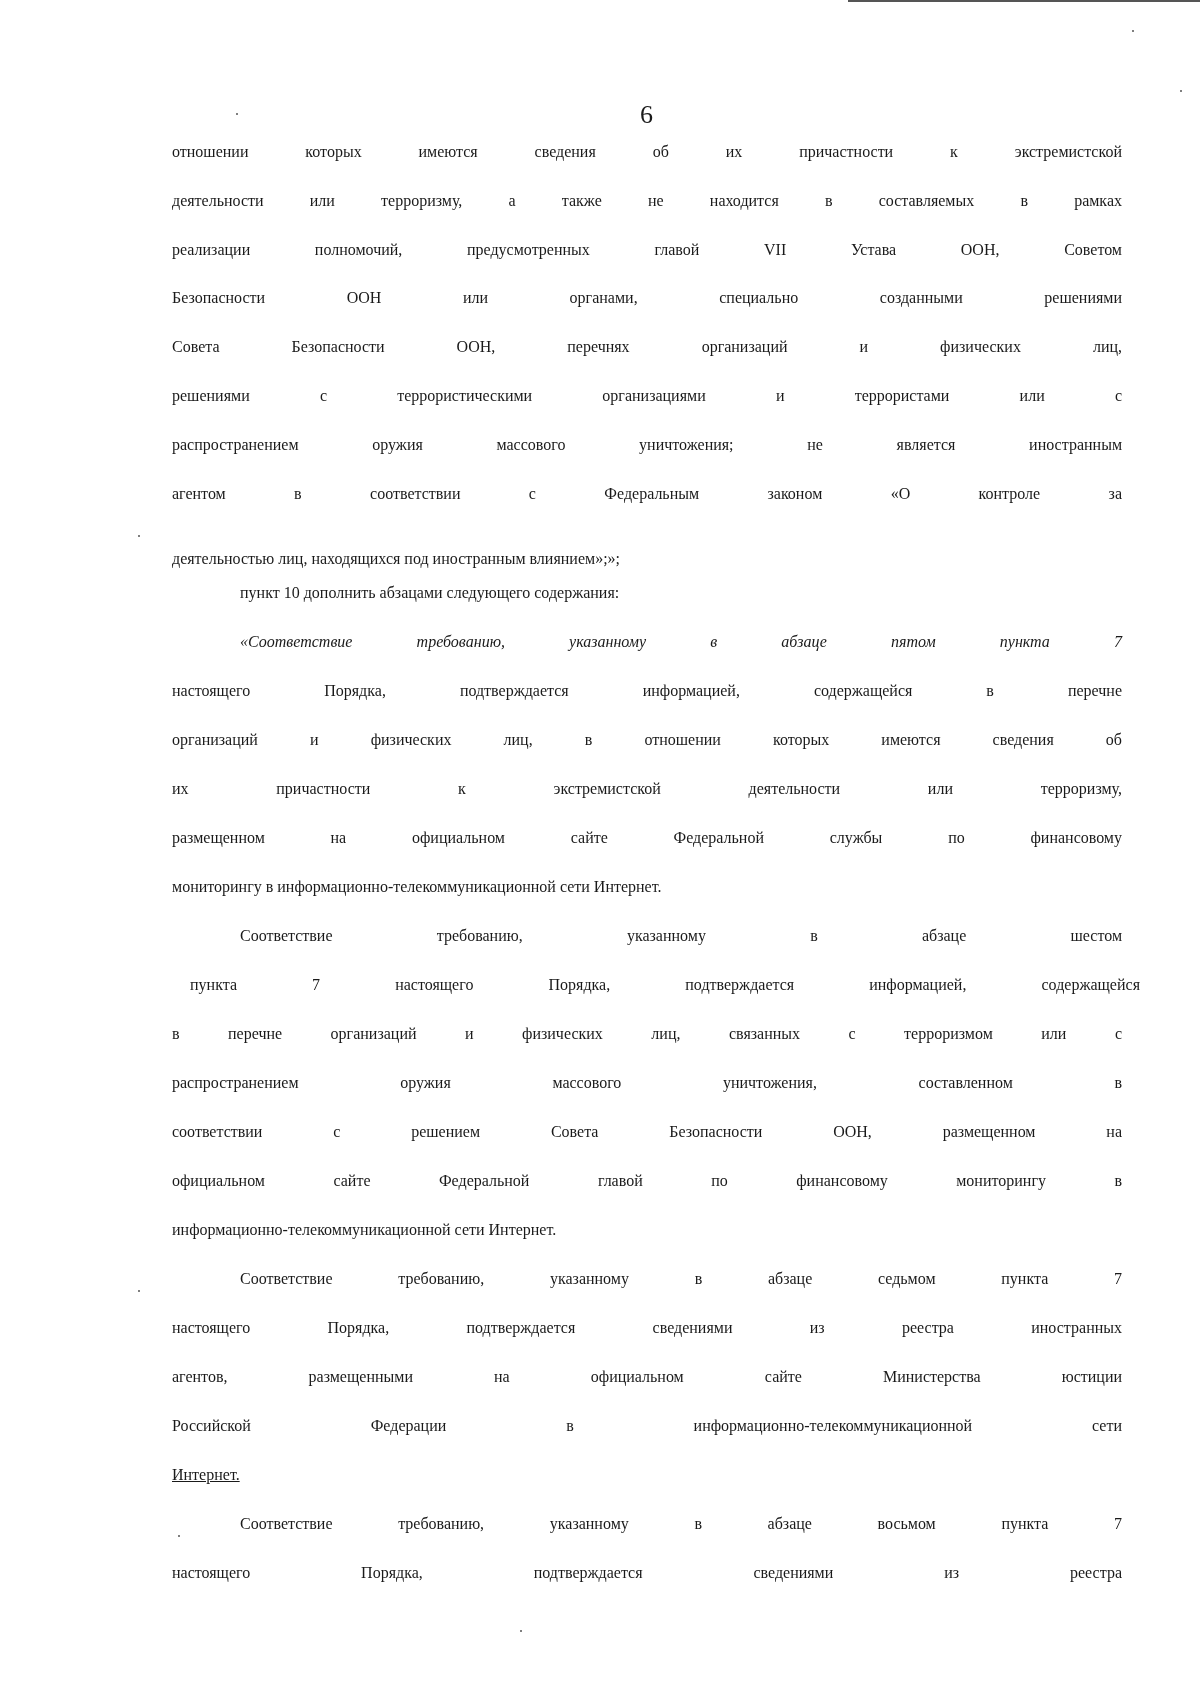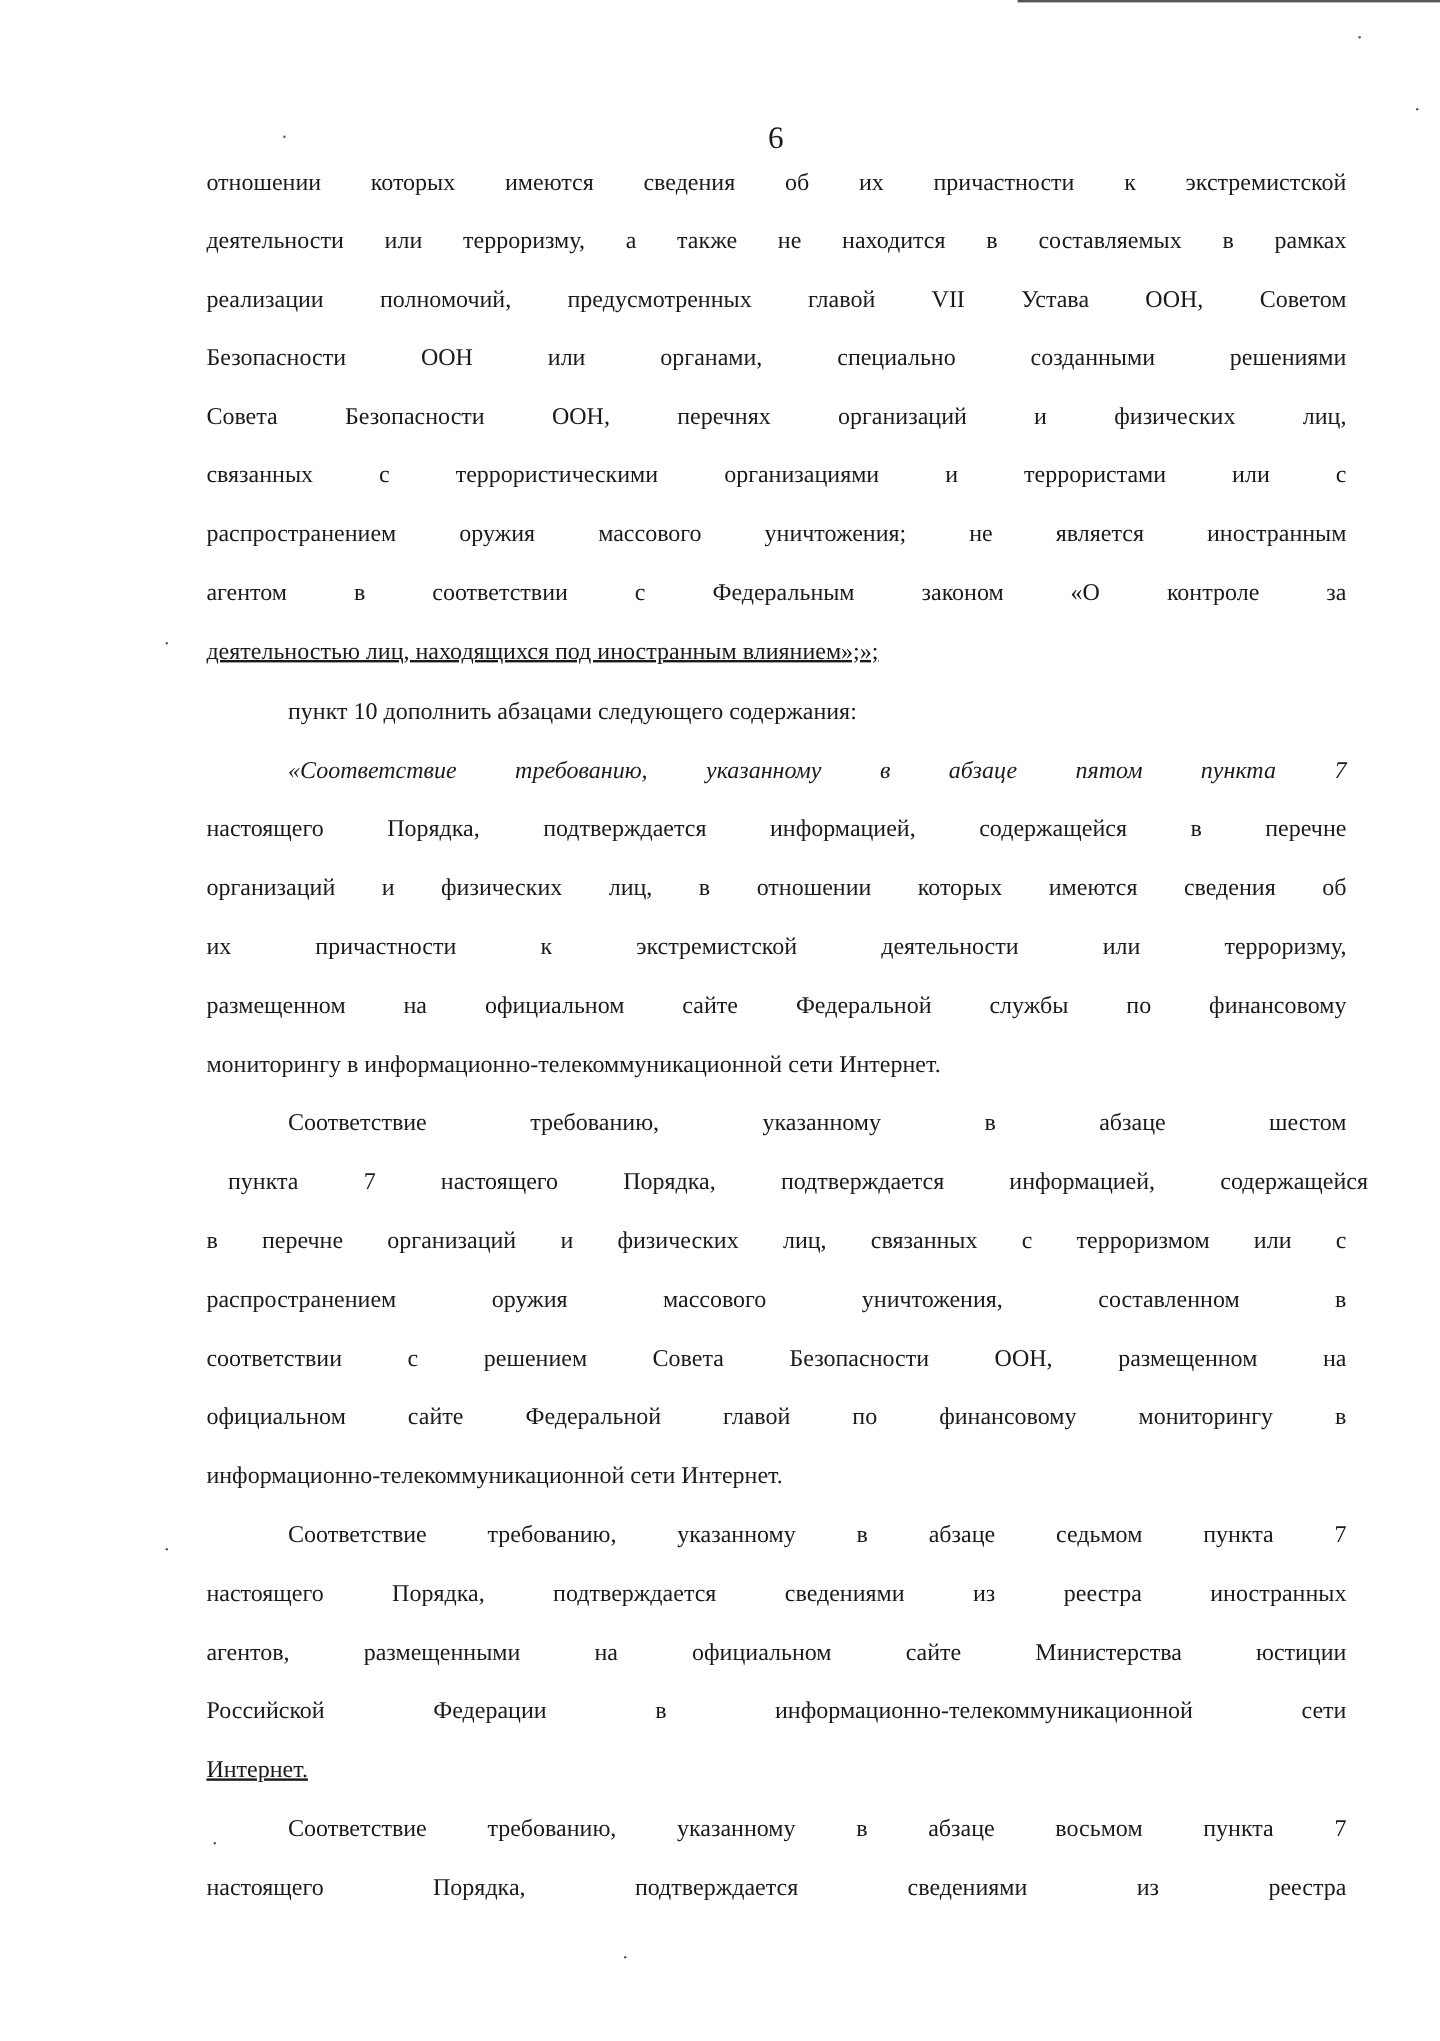--- a/index.html
+++ b/index.html
@@ -16,21 +16,21 @@
     background: #555;
   }
   .page-number {
     position: absolute; left: 640px; top: 100px;
     font-size: 26px;
   }
   .line {
     position: absolute;
     left: 172px;
     width: 950px;
-    font-size: 20px;
+    font-size: 16px;
     line-height: 32px;
     white-space: nowrap;
   }
   .line.indent { left: 240px; width: 882px; }
   .line.justify {
     text-align: justify;
     text-align-last: justify;
   }
   .speck {
     position: absolute; width: 2px; height: 2px; background: #555; border-radius: 1px;
@@ -42,24 +42,24 @@
 <div class="top-rule"></div>
 
 <div class="page-number">6</div>
 
 <div id="doc-body">
     <div class="line justify" style="top: 136px;">отношении которых имеются сведения об их причастности к экстремистской</div>
     <div class="line justify" style="top: 185px;">деятельности или терроризму, а также не находится в составляемых в рамках</div>
     <div class="line justify" style="top: 234px;">реализации полномочий, предусмотренных главой VII Устава ООН, Советом</div>
     <div class="line justify" style="top: 282px;">Безопасности ООН или органами, специально созданными решениями</div>
     <div class="line justify" style="top: 331px;">Совета Безопасности ООН, перечнях организаций и физических лиц,</div>
-    <div class="line justify" style="top: 380px;">связанных с террористическими организациями и террористами или с</div>
+    <div class="line justify" style="top: 380px;">решениями с террористическими организациями и террористами или с</div>
     <div class="line justify" style="top: 429px;">распространением оружия массового уничтожения; не является иностранным</div>
     <div class="line justify" style="top: 478px;">агентом в соответствии с Федеральным законом «О контроле за</div>
-    <div class="line" style="top: 527px; text-decoration: underline;">деятельностью лиц, находящихся под иностранным влиянием»;»;</div>
+    <div class="line" style="top: 543px;">деятельностью лиц, находящихся под иностранным влиянием»;»;</div>
     <div class="line indent" style="top: 577px;">пункт 10 дополнить абзацами следующего содержания:</div>
     <div class="line indent justify" style="top: 626px; font-style: italic;">«Соответствие требованию, указанному в абзаце пятом пункта 7</div>
     <div class="line justify" style="top: 675px;">настоящего Порядка, подтверждается информацией, содержащейся в перечне</div>
     <div class="line justify" style="top: 724px;">организаций и физических лиц, в отношении которых имеются сведения об</div>
     <div class="line justify" style="top: 773px;">их причастности к экстремистской деятельности или терроризму,</div>
     <div class="line justify" style="top: 822px;">размещенном на официальном сайте Федеральной службы по финансовому</div>
     <div class="line" style="top: 871px;">мониторингу в информационно-телекоммуникационной сети Интернет.</div>
     <div class="line indent justify" style="top: 920px;">Соответствие требованию, указанному в абзаце шестом</div>
     <div class="line justify" style="top: 969px; margin-left: 18px;">пункта 7 настоящего Порядка, подтверждается информацией, содержащейся</div>
     <div class="line justify" style="top: 1018px;">в перечне организаций и физических лиц, связанных с терроризмом или с</div>

